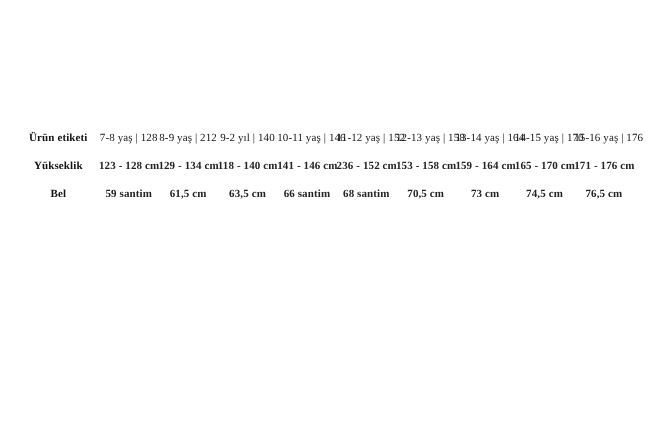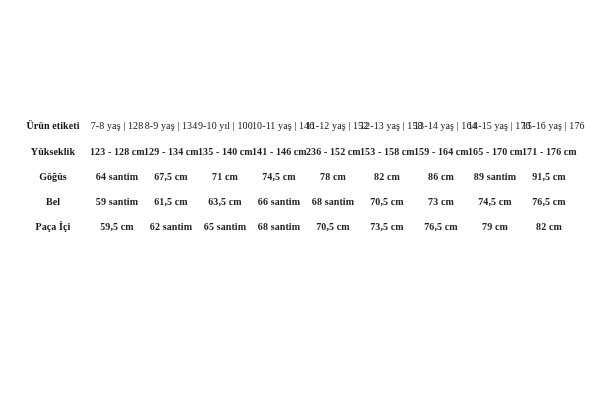--- a/index.html
+++ b/index.html
@@ -61,74 +61,50 @@
 </style>
 </head>
 <body>
 
 <div id="size-chart-wrap">
   <table class="size-chart">
     <thead>
       <tr class="head-row">
         <th class="row-label">Ürün etiketi</th>
         <th class="col-head">7-8 yaş | 128</th>
-        <th class="col-head">8-9 yaş | 134</th>
-        <th class="col-head">9-10 yıl | 100</th>
+        <th class="col-head">8-9 yaş | 212</th>
+        <th class="col-head">9-2 yıl | 140</th>
         <th class="col-head">10-11 yaş | 146</th>
         <th class="col-head">11-12 yaş | 152</th>
         <th class="col-head">12-13 yaş | 158</th>
         <th class="col-head">13-14 yaş | 164</th>
         <th class="col-head">14-15 yaş | 170</th>
         <th class="col-head">15-16 yaş | 176</th>
       </tr>
     </thead>
     <tbody>
       <tr>
         <td class="row-label">Yükseklik</td>
         <td class="val">123 - 128 cm</td>
         <td class="val">129 - 134 cm</td>
-        <td class="val">135 - 140 cm</td>
+        <td class="val">118 - 140 cm</td>
         <td class="val">141 - 146 cm</td>
         <td class="val">236 - 152 cm</td>
         <td class="val">153 - 158 cm</td>
         <td class="val">159 - 164 cm</td>
         <td class="val">165 - 170 cm</td>
         <td class="val">171 - 176 cm</td>
-      </tr>
-      <tr>
-        <td class="row-label">Göğüs</td>
-        <td class="val">64 santim</td>
-        <td class="val">67,5 cm</td>
-        <td class="val">71 cm</td>
-        <td class="val">74,5 cm</td>
-        <td class="val">78 cm</td>
-        <td class="val">82 cm</td>
-        <td class="val">86 cm</td>
-        <td class="val">89 santim</td>
-        <td class="val">91,5 cm</td>
       </tr>
       <tr>
         <td class="row-label">Bel</td>
         <td class="val">59 santim</td>
         <td class="val">61,5 cm</td>
         <td class="val">63,5 cm</td>
         <td class="val">66 santim</td>
         <td class="val">68 santim</td>
         <td class="val">70,5 cm</td>
         <td class="val">73 cm</td>
         <td class="val">74,5 cm</td>
         <td class="val">76,5 cm</td>
       </tr>
-      <tr>
-        <td class="row-label">Paça İçi</td>
-        <td class="val">59,5 cm</td>
-        <td class="val">62 santim</td>
-        <td class="val">65 santim</td>
-        <td class="val">68 santim</td>
-        <td class="val">70,5 cm</td>
-        <td class="val">73,5 cm</td>
-        <td class="val">76,5 cm</td>
-        <td class="val">79 cm</td>
-        <td class="val">82 cm</td>
-      </tr>
     </tbody>
   </table>
 </div>
 
 </body></html>

